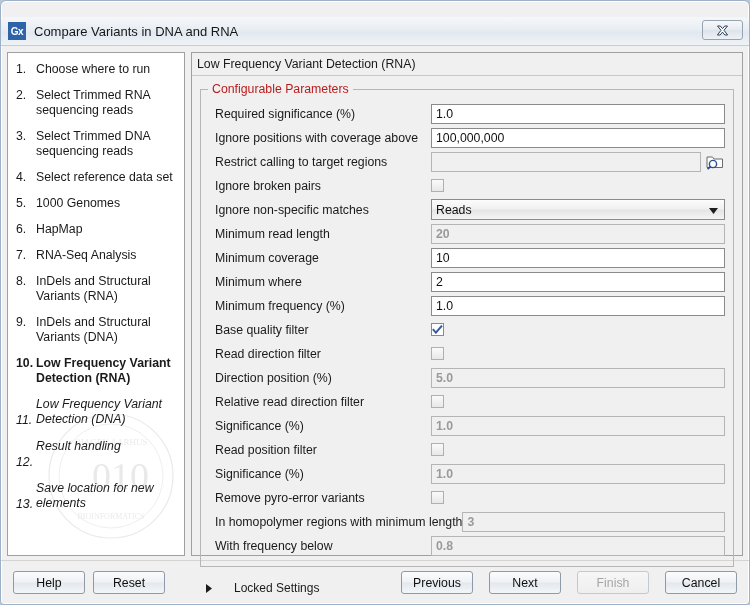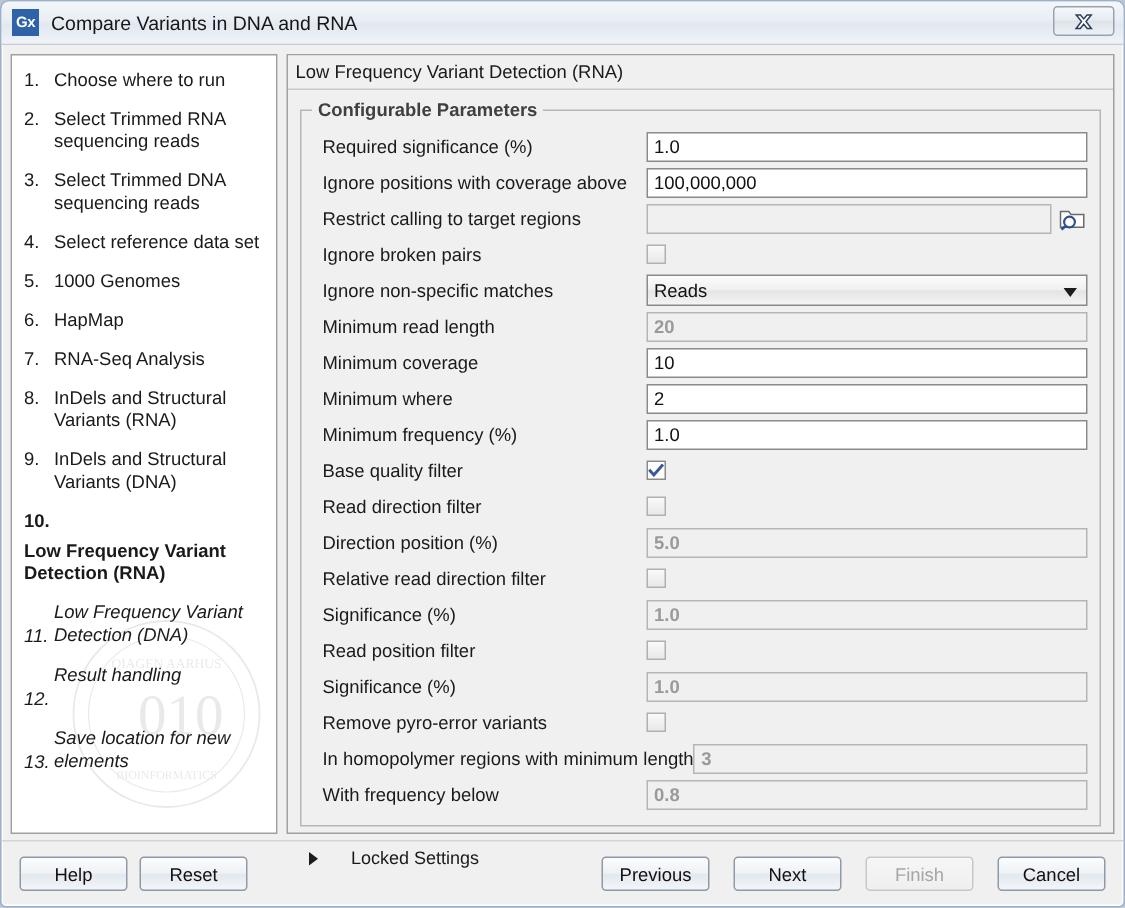--- a/index.html
+++ b/index.html
@@ -27,20 +27,21 @@
   .titlebar {
     height: 29px;
     flex: 0 0 29px;
     position: relative;
     background: linear-gradient(to bottom, #f4f7fa 0%, #e9eef4 45%, #e2e8f0 55%, #eff3f7 100%);
     border-bottom: 1px solid #c5ccd6;
     border-radius: 5px 5px 0 0;
     display: flex;
     align-items: center;
     padding-left: 7px;
+    margin-top: 16px;
   }
   .app-icon {
     width: 18px; height: 18px;
     background: #2e63a8;
     color: #ffffff;
     font-size: 10px;
     font-weight: bold;
     display: flex;
     align-items: center;
     justify-content: center;
@@ -95,21 +96,21 @@
     font-size: 12.3px;
     color: #1a1a1a;
     margin-bottom: 11px;
     line-height: 15px;
   }
   .step .num {
     flex: 0 0 20px;
     text-align: left;
   }
   .step .lbl { flex: 1 1 auto; }
-  .step.current { font-weight: bold; flex-direction: column; }
+  .step.current { font-weight: bold; }
   .step.future { font-style: italic; }
   .step.current .num { font-weight: bold; }
   .step.future .num { font-style: italic; margin-top: 16px; }
 
   
   .main {
     flex: 1 1 auto;
     margin-left: 6px;
     border: 1px solid #a0a0a0;
     background: #f0f0f0;
@@ -138,22 +139,21 @@
     position: relative;
     padding: 12px 8px 8px 8px;
     margin-top: 6px;
   }
   .groupbox > .legend {
     position: absolute;
     top: -8px; left: 7px;
     background: #f0f0f0;
     padding: 0 4px;
     font-size: 12.3px;
-    color: #404040;
-    font-weight: bold;
+    color: #b91c1c;
   }
 
   .row {
     display: flex;
     align-items: center;
     height: 23px;
     margin-bottom: 1px;
   }
   .row .label {
     flex: 0 0 222px;

